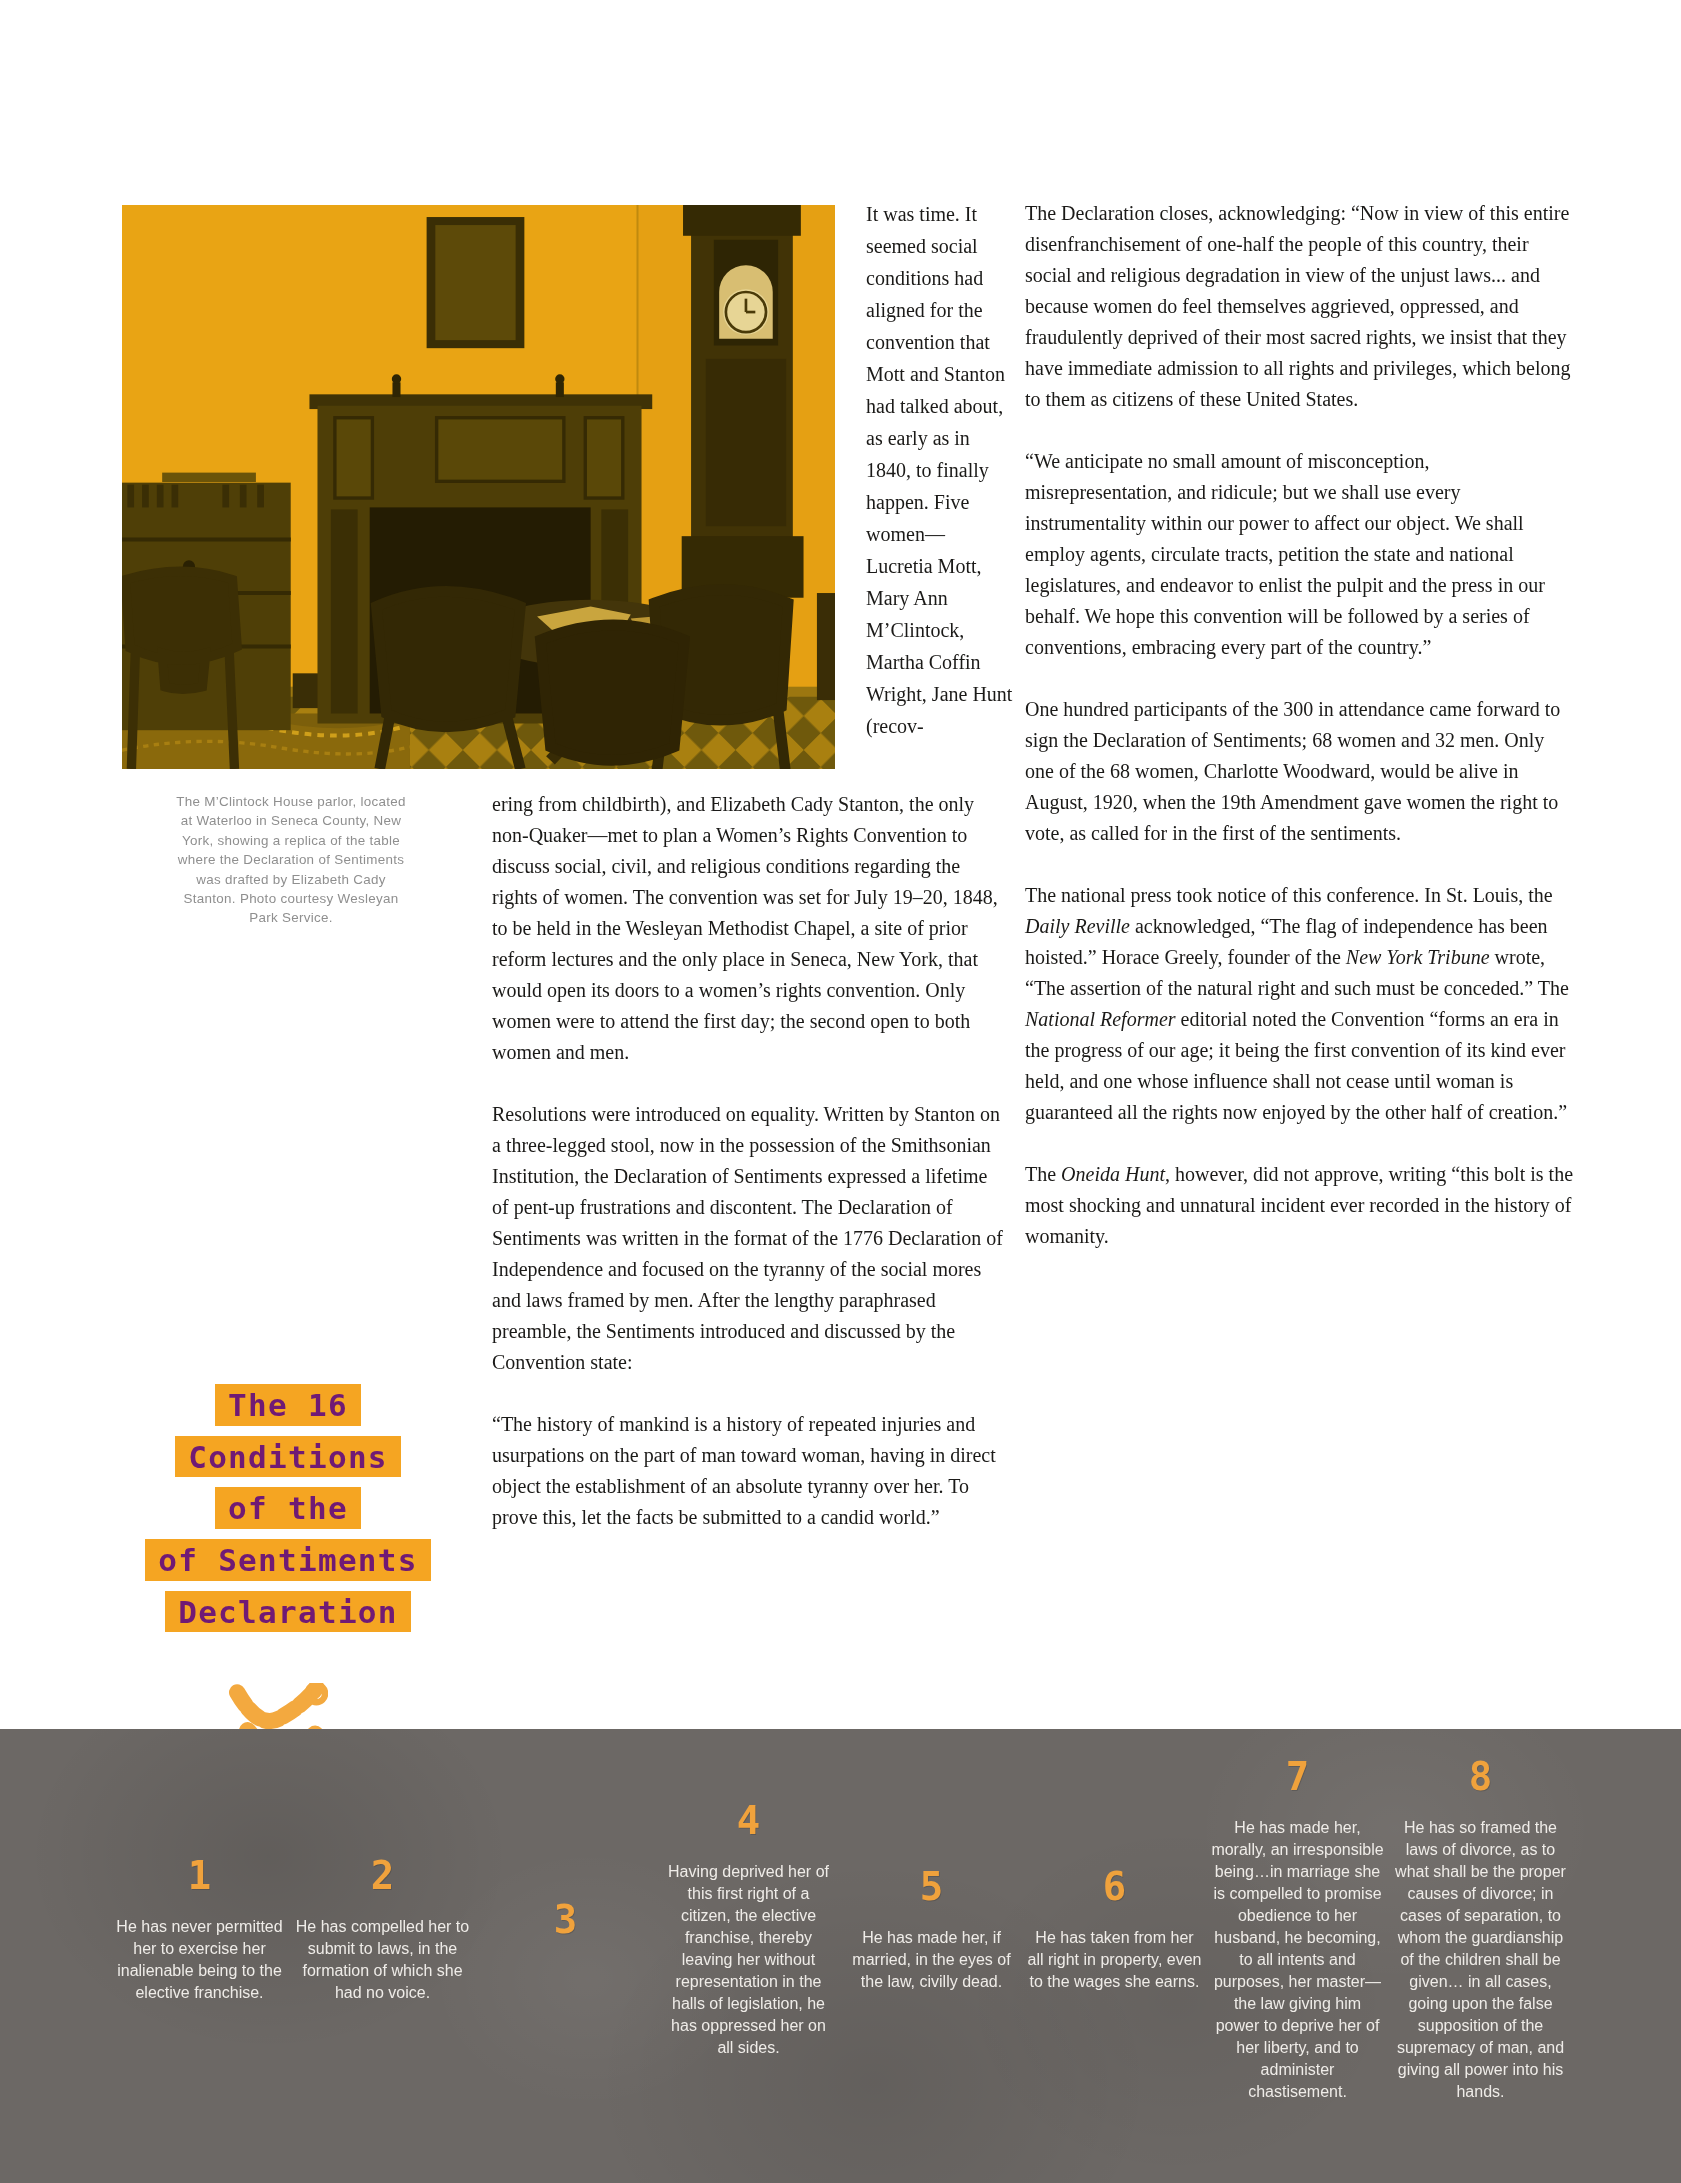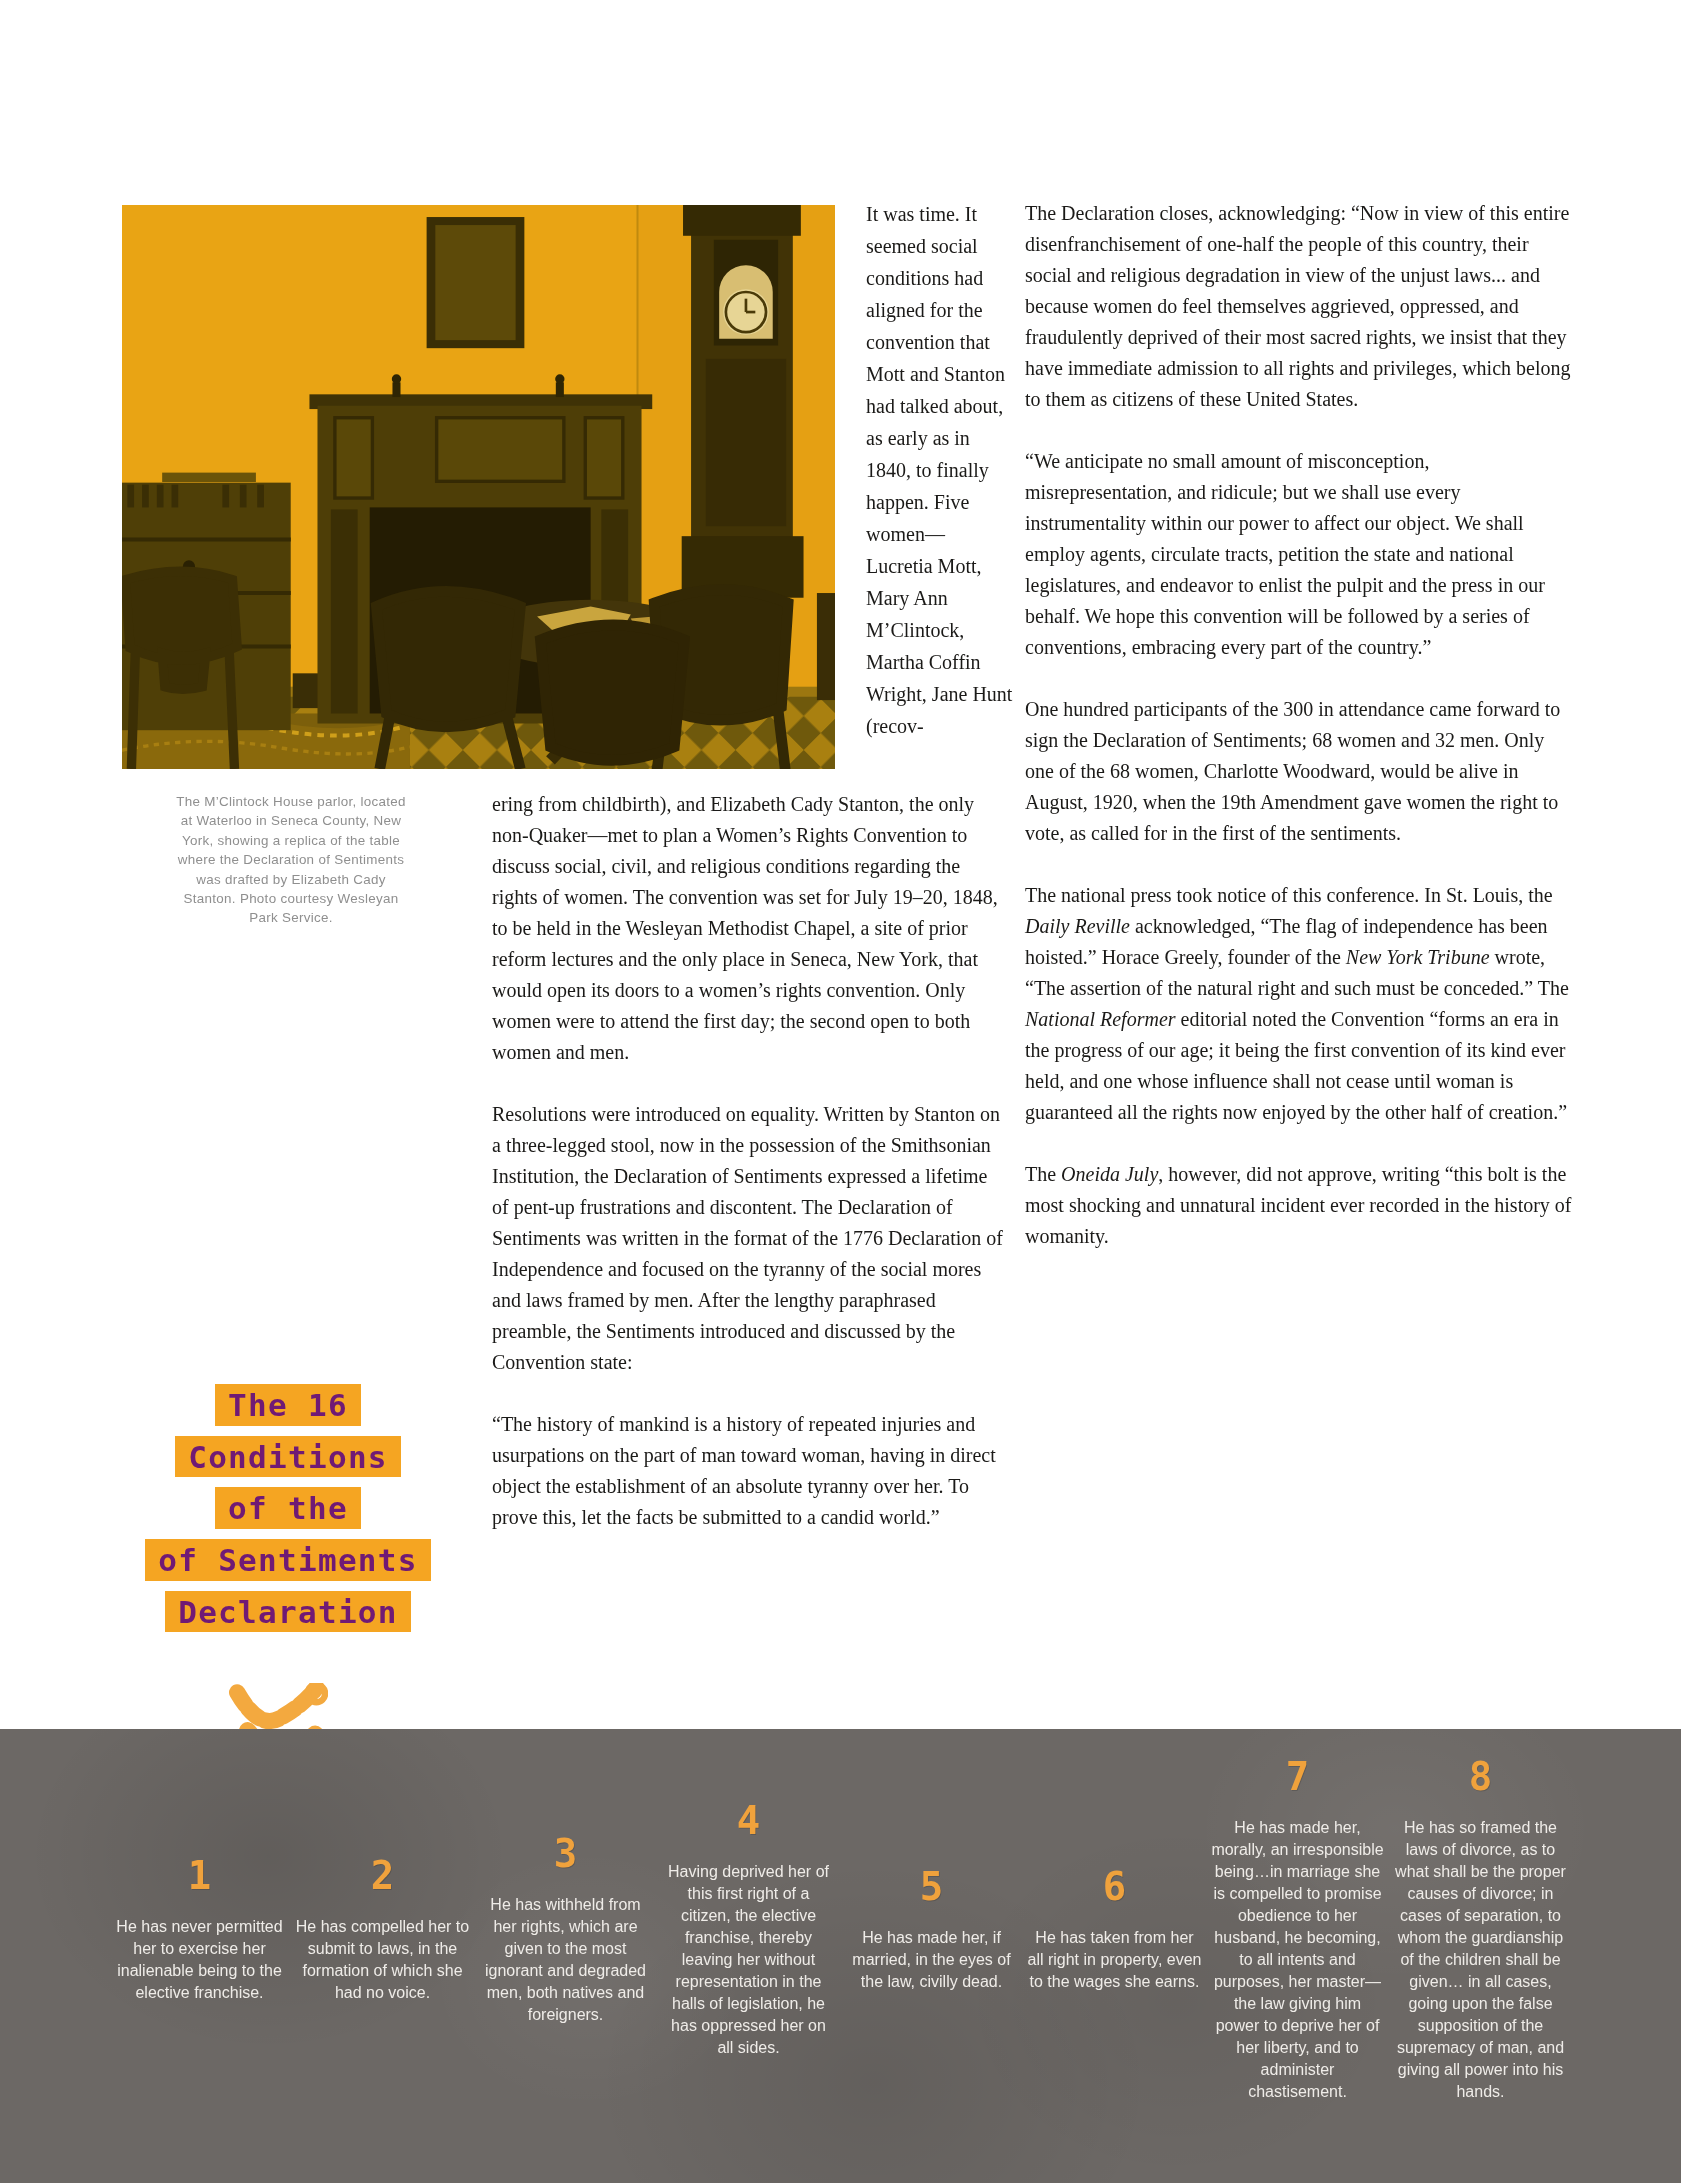--- a/index.html
+++ b/index.html
@@ -163,21 +163,21 @@
   <div class="col col-middle">
       <p class="para"><span>ering from childbirth), and Elizabeth Cady Stanton, the only non-Quaker—met to plan a Women’s Rights Convention to discuss social, civil, and religious conditions regarding the rights of women. The convention was set for July 19–20, 1848, to be held in the Wesleyan Methodist Chapel, a site of prior reform lectures and the only place in Seneca, New York, that would open its doors to a women’s rights convention. Only women were to attend the first day; the second open to both women and men.</span></p>
       <p class="para"><span>Resolutions were introduced on equality. Written by Stanton on a three-legged stool, now in the possession of the Smithsonian Institution, the Declaration of Sentiments expressed a lifetime of pent-up frustrations and discontent. The Declaration of Sentiments was written in the format of the 1776 Declaration of Independence and focused on the tyranny of the social mores and laws framed by men. After the lengthy paraphrased preamble, the Sentiments introduced and discussed by the Convention state:</span></p>
       <p class="para"><span>“The history of mankind is a history of repeated injuries and usurpations on the part of man toward woman, having in direct object the establishment of an absolute tyranny over her. To prove this, let the facts be submitted to a candid world.”</span></p>
     </div>
   <div class="col col-right">
       <p class="para"><span>The Declaration closes, acknowledging: “Now in view of this entire disenfranchisement of one-half the people of this country, their social and religious degradation in view of the unjust laws... and because women do feel themselves aggrieved, oppressed, and fraudulently deprived of their most sacred rights, we insist that they have immediate admission to all rights and privileges, which belong to them as citizens of these United States.</span></p>
       <p class="para"><span>“We anticipate no small amount of misconception, misrepresentation, and ridicule; but we shall use every instrumentality within our power to affect our object. We shall employ agents, circulate tracts, petition the state and national legislatures, and endeavor to enlist the pulpit and the press in our behalf. We hope this convention will be followed by a series of conventions, embracing every part of the country.”</span></p>
       <p class="para"><span>One hundred participants of the 300 in attendance came forward to sign the Declaration of Sentiments; 68 women and 32 men. Only one of the 68 women, Charlotte Woodward, would be alive in August, 1920, when the 19th Amendment gave women the right to vote, as called for in the first of the sentiments.</span></p>
       <p class="para"><span>The national press took notice of this conference. In St. Louis, the </span><span class="it">Daily Reville</span><span> acknowledged, “The flag of independence has been hoisted.” Horace Greely, founder of the </span><span class="it">New York Tribune</span><span> wrote, “The assertion of the natural right and such must be conceded.” The </span><span class="it">National Reformer</span><span> editorial noted the Convention “forms an era in the progress of our age; it being the first convention of its kind ever held, and one whose influence shall not cease until woman is guaranteed all the rights now enjoyed by the other half of creation.”</span></p>
-      <p class="para"><span>The </span><span class="it">Oneida July</span><span>, however, did not approve, writing “this bolt is the most shocking and unnatural incident ever recorded in the history of womanity.</span></p>
+      <p class="para"><span>The </span><span class="it">Oneida Hunt</span><span>, however, did not approve, writing “this bolt is the most shocking and unnatural incident ever recorded in the history of womanity.</span></p>
     </div>
 
   <div class="headline">
       <div class="hl-line"><span class="hl-chip">The 16</span></div>
       <div class="hl-line"><span class="hl-chip">Conditions</span></div>
       <div class="hl-line"><span class="hl-chip">of the</span></div>
       <div class="hl-line"><span class="hl-chip">of Sentiments</span></div>
       <div class="hl-line"><span class="hl-chip">Declaration</span></div>
     </div>
 
@@ -194,21 +194,20 @@
         <div class="cond">
           <div class="cond-num">1</div>
           <div class="cond-text">He has never permitted her to exercise her inalienable being to the elective franchise.</div>
         </div>
         <div class="cond">
           <div class="cond-num">2</div>
           <div class="cond-text">He has compelled her to submit to laws, in the formation of which she had no voice.</div>
         </div>
         <div class="cond">
           <div class="cond-num">3</div>
-          <div class="cond-text">He has withheld from her rights, which are given to the most ignorant and degraded men, both natives and foreigners.</div>
         </div>
         <div class="cond">
           <div class="cond-num">4</div>
           <div class="cond-text">Having deprived her of this first right of a citizen, the elective franchise, thereby leaving her without representation in the halls of legislation, he has oppressed her on all sides.</div>
         </div>
         <div class="cond">
           <div class="cond-num">5</div>
           <div class="cond-text">He has made her, if married, in the eyes of the law, civilly dead.</div>
         </div>
         <div class="cond">

